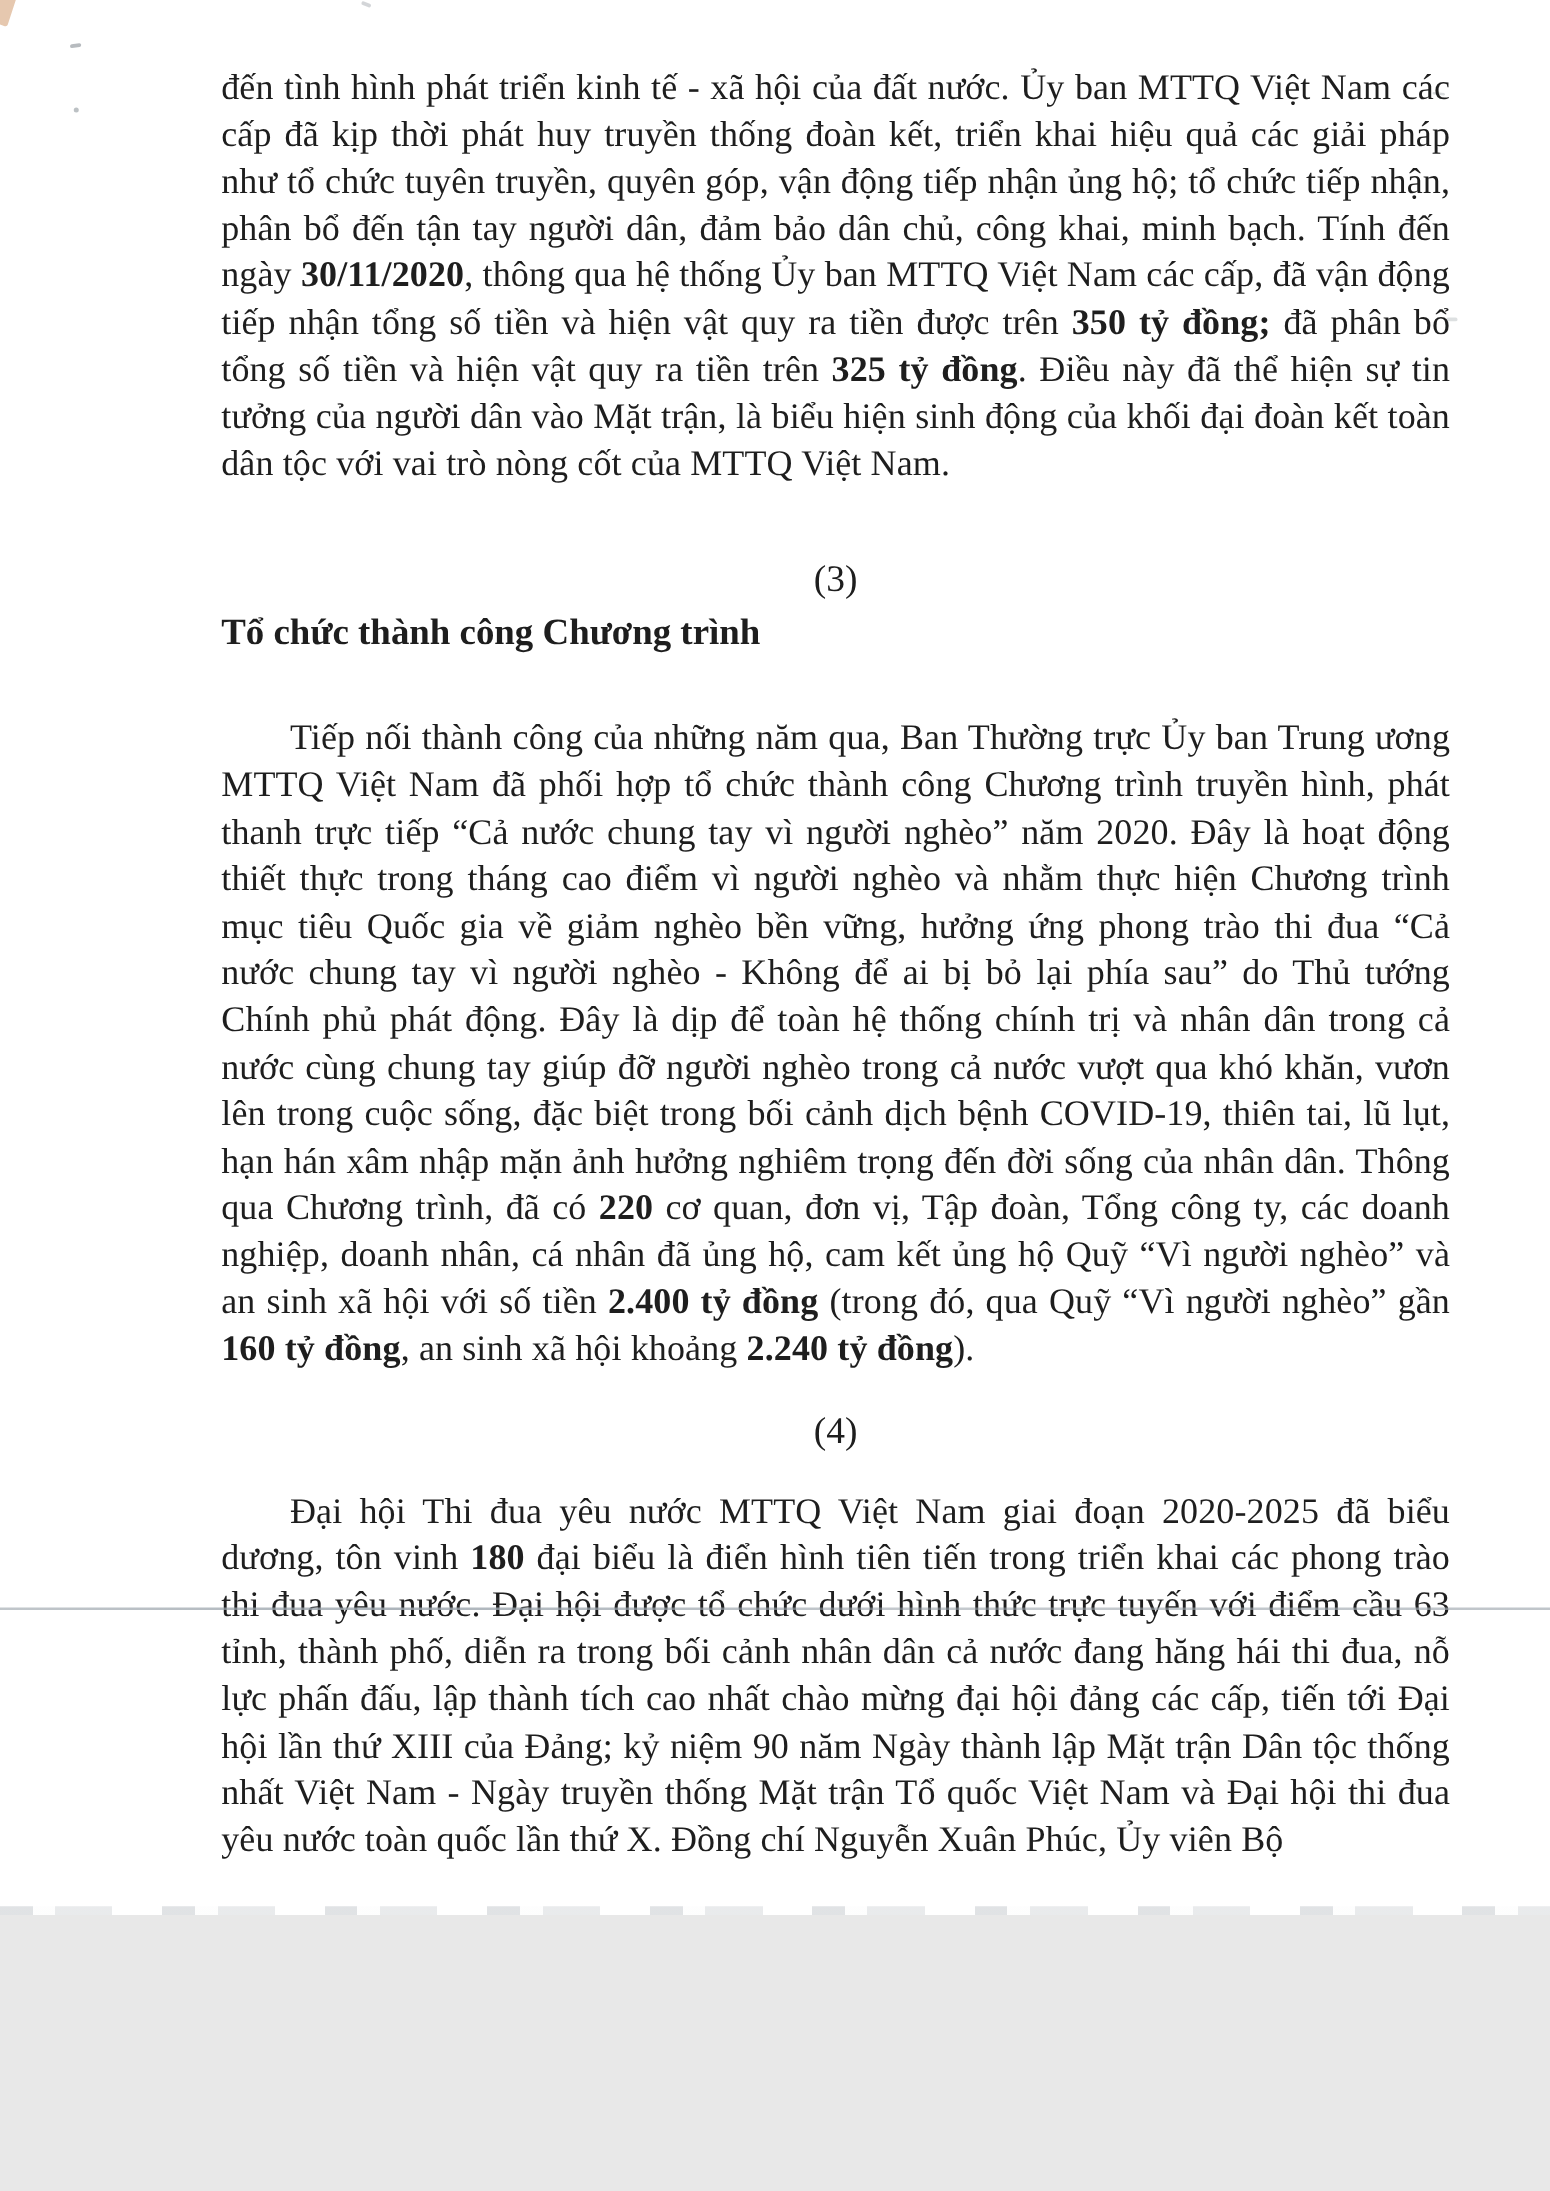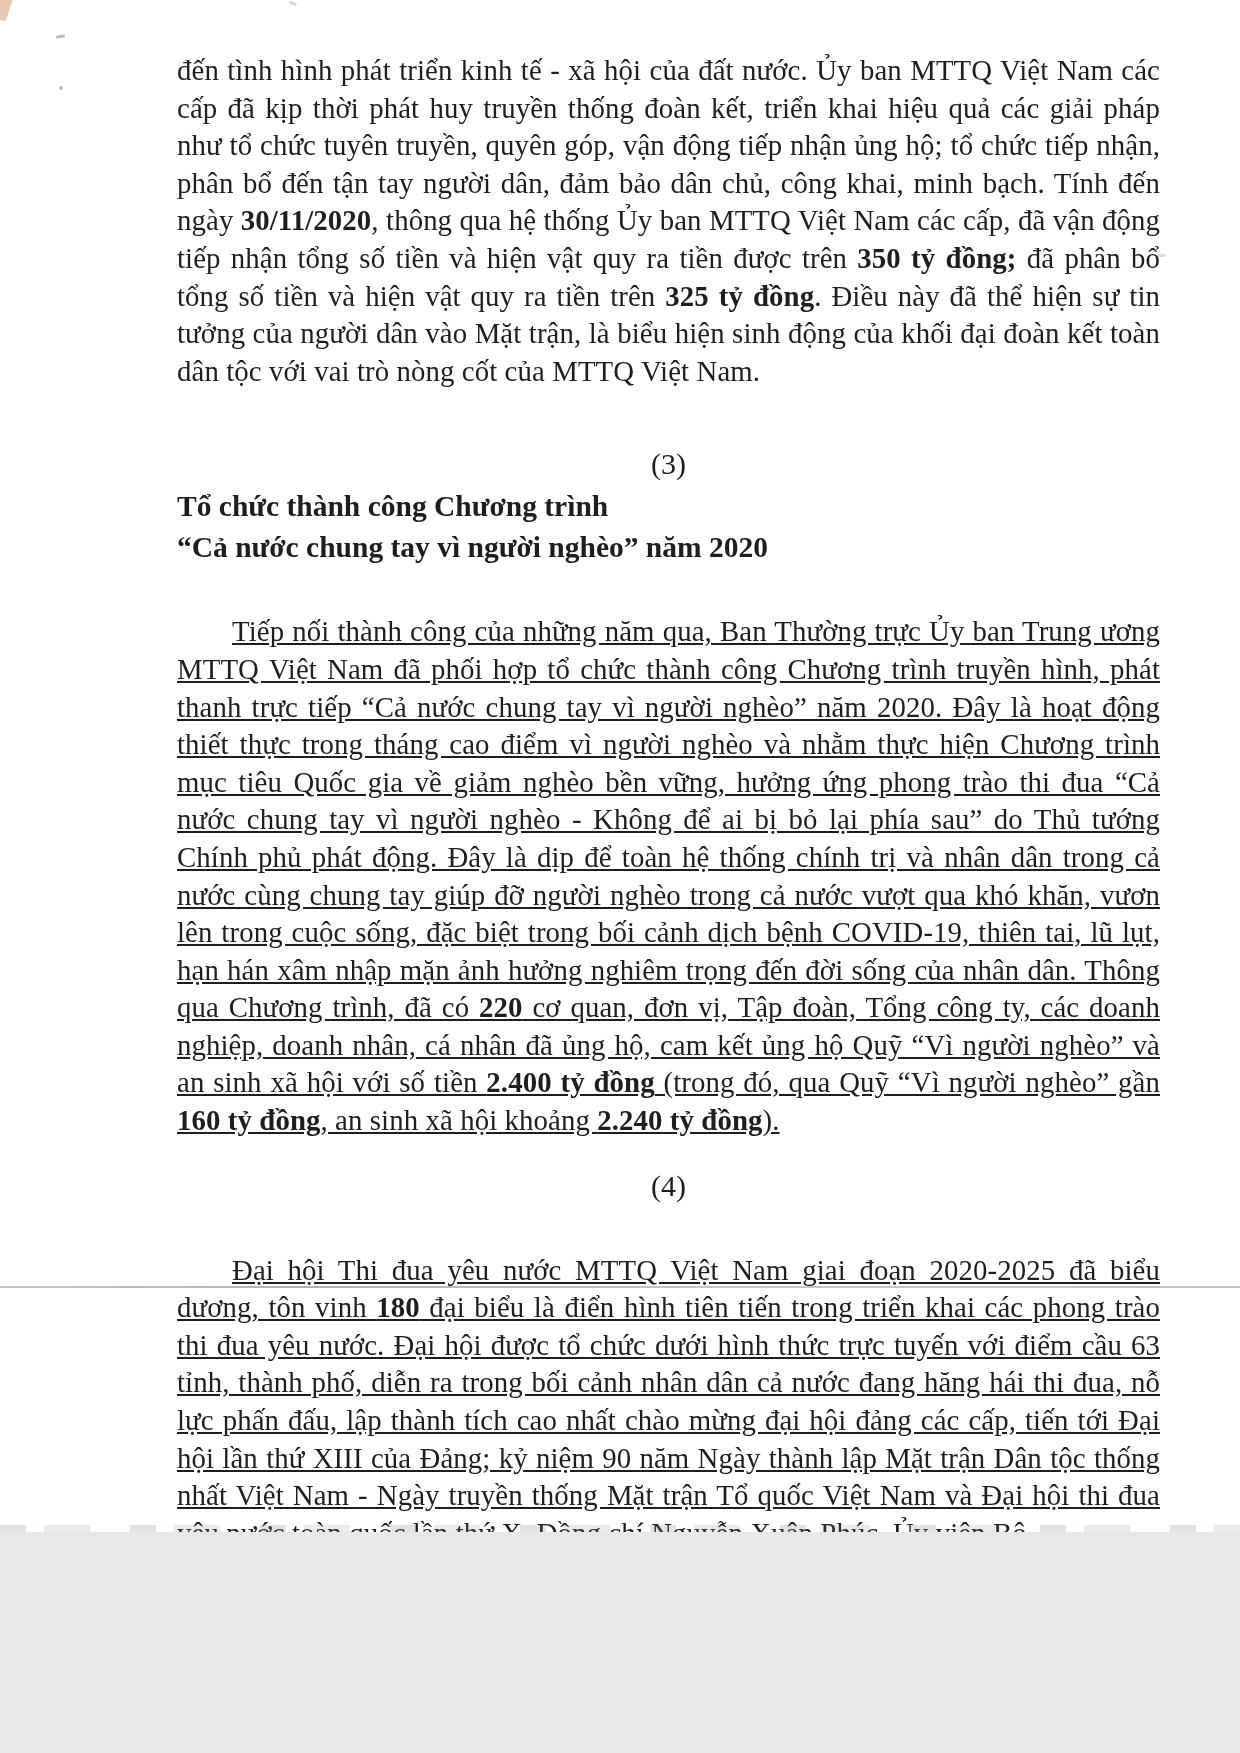--- a/index.html
+++ b/index.html
@@ -20,38 +20,38 @@
     top: 52px;
     width: 983px;
   }
   .para {
     margin: 0;
     font-size: 28.8px;
     line-height: 37.6px;
     text-align: justify;
     letter-spacing: 0.1px;
   }
-  .para.indent { text-indent: 55px; text-decoration: underline; }
+  .para.indent { text-indent: 55px; }
   .para b { font-weight: bold; }
   .section-number {
     text-align: center;
     font-size: 30px;
     line-height: 40px;
   }
   .sn-1 { margin-top: 54px; }
   .sn-2 { margin-top: 26px; }
   .heading {
     margin-top: 2px;
     text-align: left;
     font-weight: bold;
     font-size: 29.5px;
   }
   .heading-line { line-height: 41px; }
   .pa-2 { margin-top: 45px; }
-  .pa-3 { margin-top: 46px; }
+  .pa-3 { margin-top: 26px; }
   .page-number {
     position: absolute;
     left: 715px;
     top: 1674px;
     font-size: 30px;
     line-height: 34px;
   }
   
   .scan-divider {
     position: absolute;
@@ -91,21 +91,20 @@
   <span class="speck speck-2"></span>
   <span class="speck speck-3"></span>
   <span class="speck speck-4"></span>
   <span class="speck speck-5"></span>
 
   <div class="textblock" id="blocks">
       <p class="para pa-1"><span>đến tình hình phát triển kinh tế - xã hội của đất nước. Ủy ban MTTQ Việt Nam các cấp đã kịp thời phát huy truyền thống đoàn kết, triển khai hiệu quả các giải pháp như tổ chức tuyên truyền, quyên góp, vận động tiếp nhận ủng hộ; tổ chức tiếp nhận, phân bổ đến tận tay người dân, đảm bảo dân chủ, công khai, minh bạch. Tính đến ngày </span><b>30/11/2020</b><span>, thông qua hệ thống Ủy ban MTTQ Việt Nam các cấp, đã vận động tiếp nhận tổng số tiền và hiện vật quy ra tiền được trên </span><b>350 tỷ đồng;</b><span> đã phân bổ tổng số tiền và hiện vật quy ra tiền trên </span><b>325 tỷ đồng</b><span>. Điều này đã thể hiện sự tin tưởng của người dân vào Mặt trận, là biểu hiện sinh động của khối đại đoàn kết toàn dân tộc với vai trò nòng cốt của MTTQ Việt Nam.</span></p>
       <div class="section-number sn-1">(3)</div>
       <div class="heading">
         <div class="heading-line">Tổ chức thành công Chương trình</div>
-        <div class="heading-line">“Cả nước chung tay vì người nghèo” năm 2020</div>
       </div>
       <p class="para pa-2 indent"><span>Tiếp nối thành công của những năm qua, Ban Thường trực Ủy ban Trung ương MTTQ Việt Nam đã phối hợp tổ chức thành công Chương trình truyền hình, phát thanh trực tiếp “Cả nước chung tay vì người nghèo” năm 2020. Đây là hoạt động thiết thực trong tháng cao điểm vì người nghèo và nhằm thực hiện Chương trình mục tiêu Quốc gia về giảm nghèo bền vững, hưởng ứng phong trào thi đua “Cả nước chung tay vì người nghèo - Không để ai bị bỏ lại phía sau” do Thủ tướng Chính phủ phát động. Đây là dịp để toàn hệ thống chính trị và nhân dân trong cả nước cùng chung tay giúp đỡ người nghèo trong cả nước vượt qua khó khăn, vươn lên trong cuộc sống, đặc biệt trong bối cảnh dịch bệnh COVID-19, thiên tai, lũ lụt, hạn hán xâm nhập mặn ảnh hưởng nghiêm trọng đến đời sống của nhân dân. Thông qua Chương trình, đã có </span><b>220</b><span> cơ quan, đơn vị, Tập đoàn, Tổng công ty, các doanh nghiệp, doanh nhân, cá nhân đã ủng hộ, cam kết ủng hộ Quỹ “Vì người nghèo” và an sinh xã hội với số tiền </span><b>2.400 tỷ đồng</b><span> (trong đó, qua Quỹ “Vì người nghèo” gần </span><b>160 tỷ đồng</b><span>, an sinh xã hội khoảng </span><b>2.240 tỷ đồng</b><span>).</span></p>
       <div class="section-number sn-2">(4)</div>
       <div class="heading">
       </div>
       <p class="para pa-3 indent"><span>Đại hội Thi đua yêu nước MTTQ Việt Nam giai đoạn 2020-2025 đã biểu dương, tôn vinh </span><b>180</b><span> đại biểu là điển hình tiên tiến trong triển khai các phong trào thi đua yêu nước. Đại hội được tổ chức dưới hình thức trực tuyến với điểm cầu 63 tỉnh, thành phố, diễn ra trong bối cảnh nhân dân cả nước đang hăng hái thi đua, nỗ lực phấn đấu, lập thành tích cao nhất chào mừng đại hội đảng các cấp, tiến tới Đại hội lần thứ XIII của Đảng; kỷ niệm 90 năm Ngày thành lập Mặt trận Dân tộc thống nhất Việt Nam - Ngày truyền thống Mặt trận Tổ quốc Việt Nam và Đại hội thi đua yêu nước toàn quốc lần thứ X. Đồng chí Nguyễn Xuân Phúc, Ủy viên Bộ</span></p>
     </div>
 
   <div class="scan-divider"></div>
 

